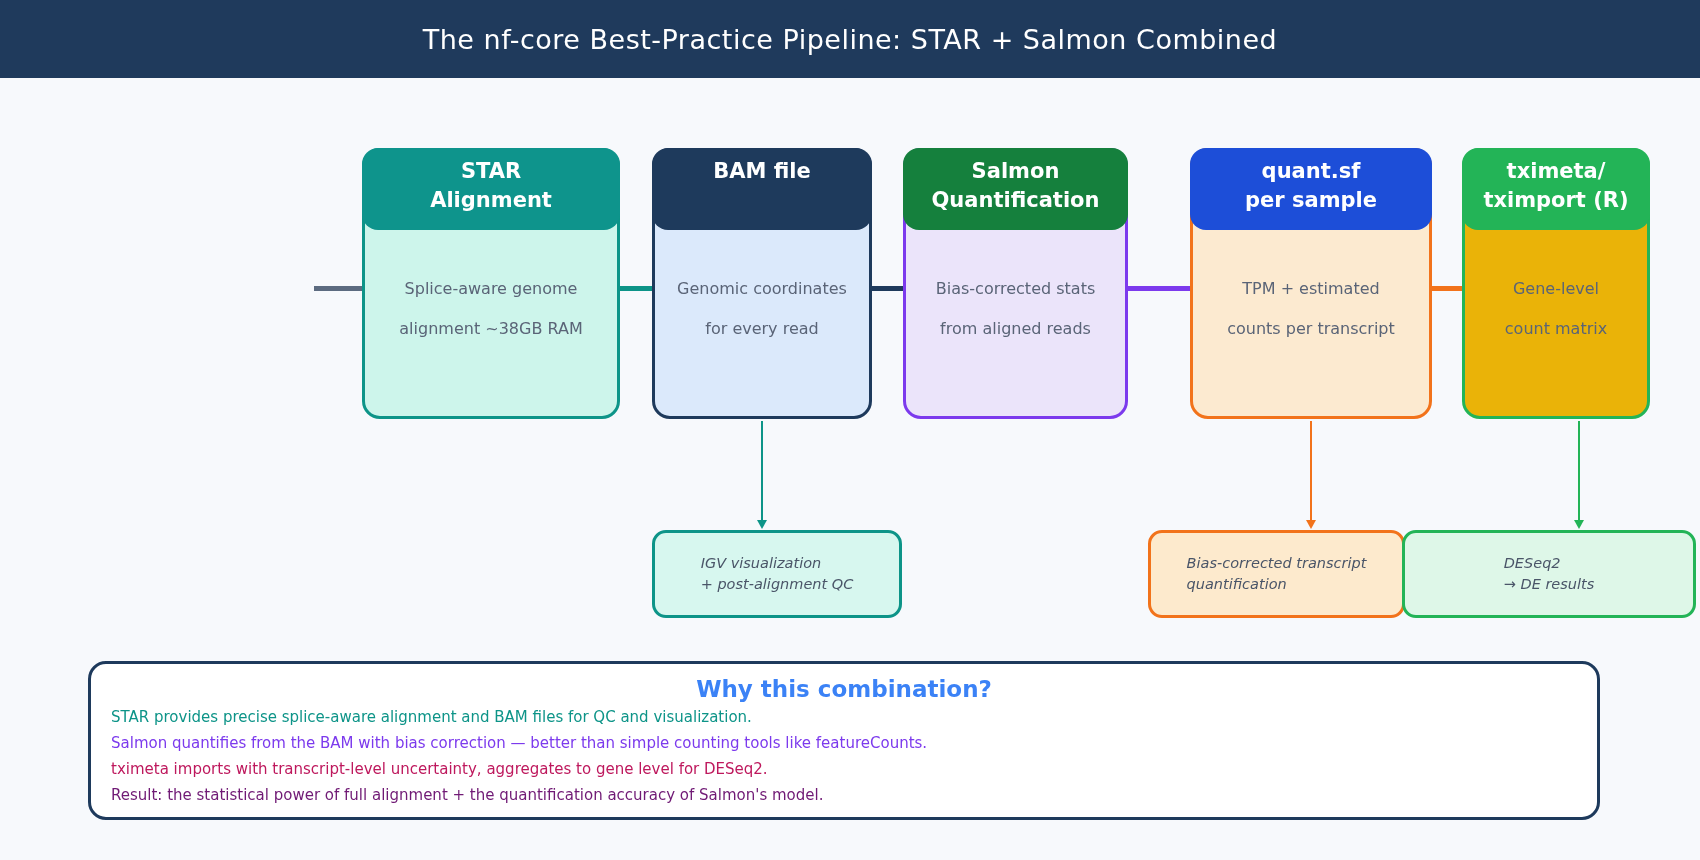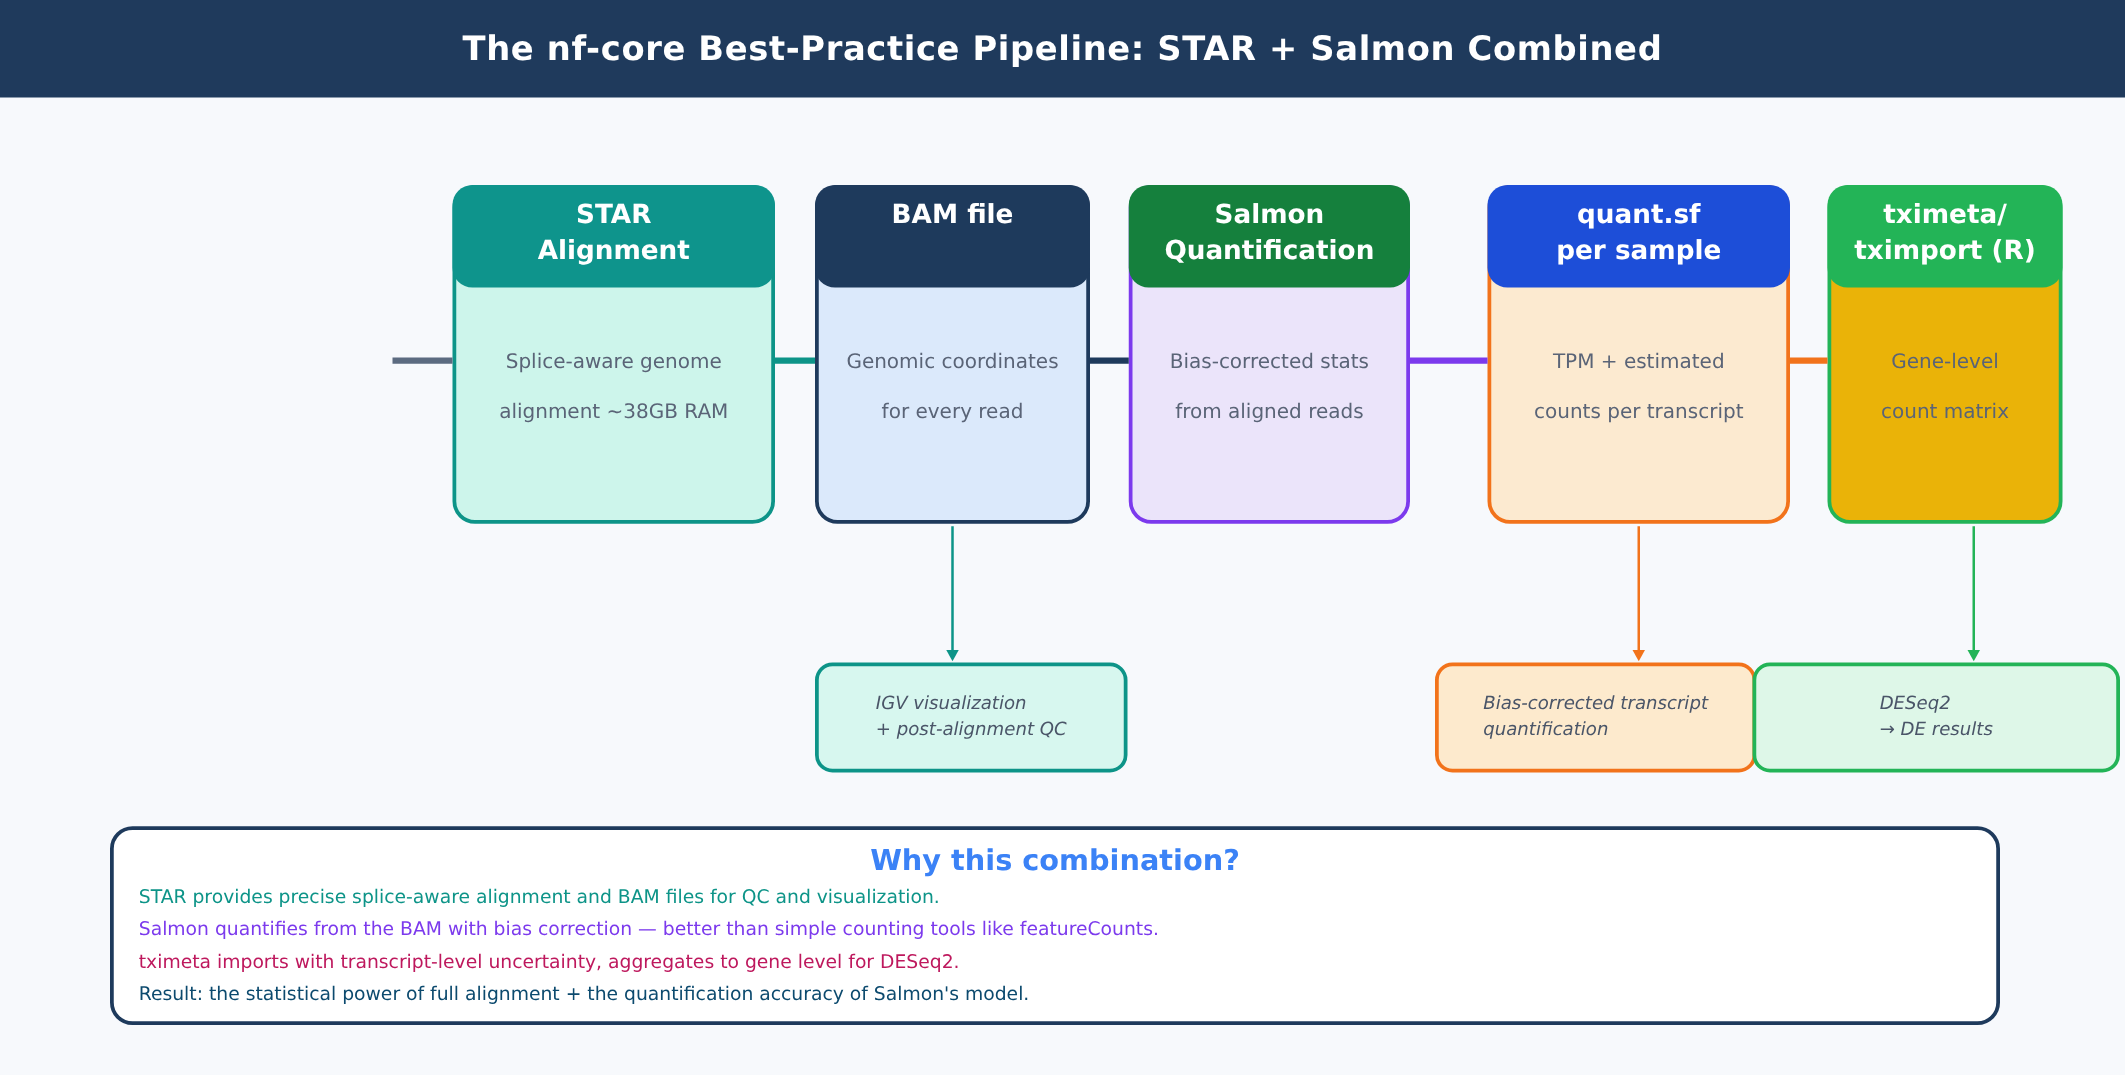--- a/index.html
+++ b/index.html
@@ -16,21 +16,21 @@
   .topbar {
     position: absolute; left: 0; top: 0;
     width: 1700px; height: 78px;
     background: #1f3a5c;
     display: flex; align-items: center; justify-content: center;
   }
   .topbar h1 {
     margin: 0;
     color: #ffffff;
     font-size: 27px;
-    font-weight: bold;
+    font-weight: normal;
     letter-spacing: 0.5px;
     text-align: center;
   }
 
   
   .pbox {
     position: absolute;
     top: 148px;
     height: 271px;
     border: 3px solid #5c6b80;
@@ -192,17 +192,17 @@
     <div class="stext">DESeq2
 → DE results</div>
   </div>
 
   <section class="why-panel">
     <div class="why-title">Why this combination?</div>
     <div class="why-lines">
       <div class="why-line" style="color: rgb(13, 148, 136);">STAR provides precise splice-aware alignment and BAM files for QC and visualization.</div>
       <div class="why-line" style="color: rgb(124, 58, 237);">Salmon quantifies from the BAM with bias correction — better than simple counting tools like featureCounts.</div>
       <div class="why-line" style="color: #be185d;">tximeta imports with transcript-level uncertainty, aggregates to gene level for DESeq2.</div>
-      <div class="why-line" style="color: #0c4a6e;">Result: the statistical power of full alignment + the quantification accuracy of Salmon's model.</div>
+      <div class="why-line" style="color: #701a75;">Result: the statistical power of full alignment + the quantification accuracy of Salmon's model.</div>
     </div>
   </section>
 
 </div>
 
 </body></html>

